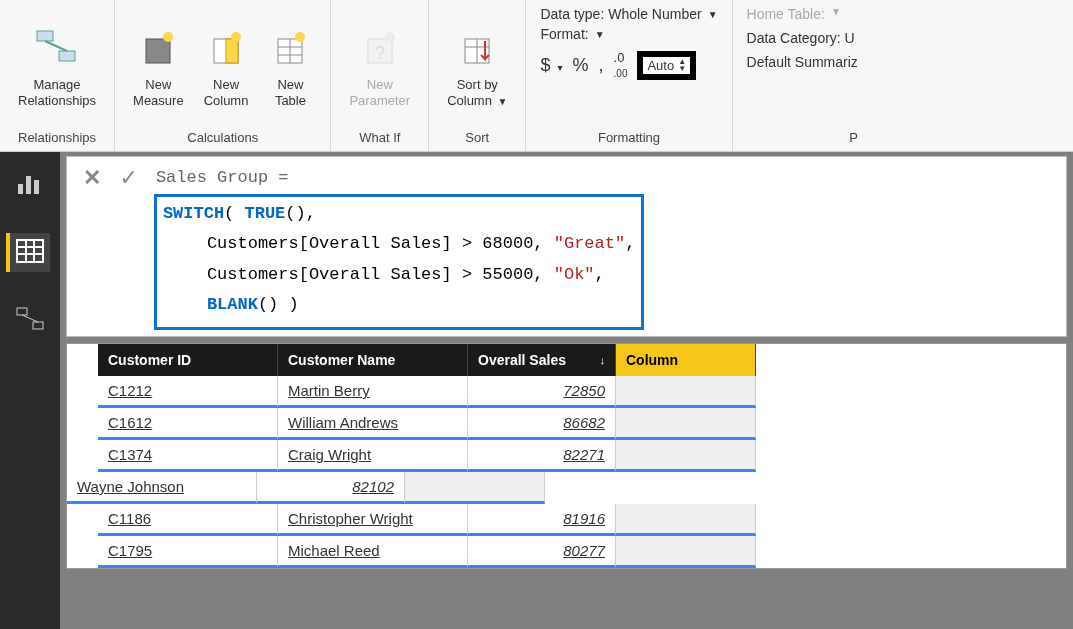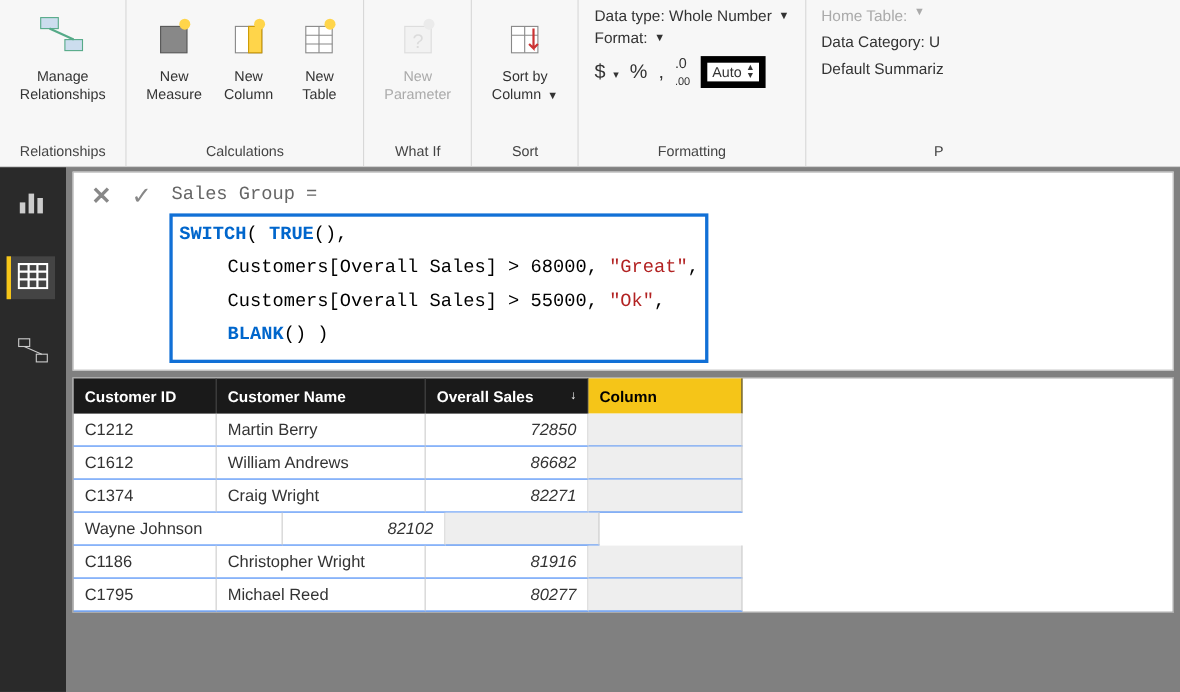--- a/index.html
+++ b/index.html
@@ -3,21 +3,21 @@
 <meta charset="utf-8">
 <style>
 * { box-sizing: border-box; margin: 0; padding: 0; }
 body { font-family: "Segoe UI", Tahoma, sans-serif; font-size: 13px; background: #888; overflow: hidden; }
 
 .app { display: flex; flex-direction: column; height: 629px; width: 1073px; }
 
 
 .ribbon { background: #f7f7f7; border-bottom: 1px solid #ccc; display: flex; height: 152px; }
 .ribbon-group { display: flex; flex-direction: column; border-right: 1px solid #d8d8d8; padding: 4px 10px 2px 10px; }
-.ribbon-group-buttons { display: flex; flex: 1; align-items: flex-start; gap: 4px; }
+.ribbon-group-buttons { display: flex; flex: 1; align-items: center; gap: 4px; }
 .ribbon-group-label { text-align: center; font-size: 13px; color: #444; padding: 2px 0 4px 0; }
 .big-button { display: flex; flex-direction: column; align-items: center; justify-content: flex-start; padding: 4px 8px; cursor: pointer; min-width: 60px; }
 .big-button .icon-area { height: 52px; display: flex; align-items: center; justify-content: center; }
 .big-button .btn-label { font-size: 13px; color: #333; text-align: center; line-height: 1.2; margin-top: 2px; }
 .big-button.disabled .btn-label { color: #aaa; }
 .big-button.disabled svg { opacity: 0.45; }
 
 .format-group { display: flex; flex-direction: column; padding: 6px 14px 2px 14px; border-right: 1px solid #d8d8d8; }
 .format-row { display: flex; align-items: center; gap: 4px; font-size: 14px; color: #333; margin-bottom: 4px; }
 .format-label { color: #333; }
@@ -49,27 +49,27 @@
 .kw-blue { color: #0066cc; font-weight: bold; }
 .kw-str { color: #b22222; }
 .indent { padding-left: 44px; display: block; }
 .cursor-bar { display:inline-block; width:1px; height:22px; background: #000; vertical-align: middle; margin-left: 8px; position:relative; top:2px;}
 
 
 .data-grid { margin: 0 6px; background: #fff; border: 1px solid #999; }
 .grid-header { display: flex; }
 .grid-header .hcell { background: #1a1a1a; color: #fff; font-weight: bold; padding: 8px 10px; border-right: 1px solid #444; font-size: 14px; display:flex; align-items:center; justify-content:space-between; }
 .grid-header .hcell.sel { background: #f5c518; color: #000; }
-.col-a { width: 130px; }
+.col-a { width: 180px; margin-left: 31px; }
 .col-b { width: 190px; }
 .col-c { width: 148px; text-align: left; }
 .col-d { width: 140px; }
 .sort-arrow { font-size: 11px; margin-left:6px; }
 .grid-row { display: flex; }
-.grid-row .cell { padding: 6px 10px; border-right: 1px solid #ccc; border-bottom: 1px solid #3b82f6; font-size: 15px; color: #333; }
+.grid-row .cell { padding: 6px 10px; border-right: 1px solid #ccc; border-bottom: 3px solid #3b82f6; font-size: 15px; color: #333; text-decoration: underline; }
 .grid-row .cell.col-c { text-align: right; font-style: italic; }
 .grid-row .cell.col-d { background: #eee; }
 </style>
 </head>
 <body>
 
 <div class="app">
 
   <div class="ribbon">
 

